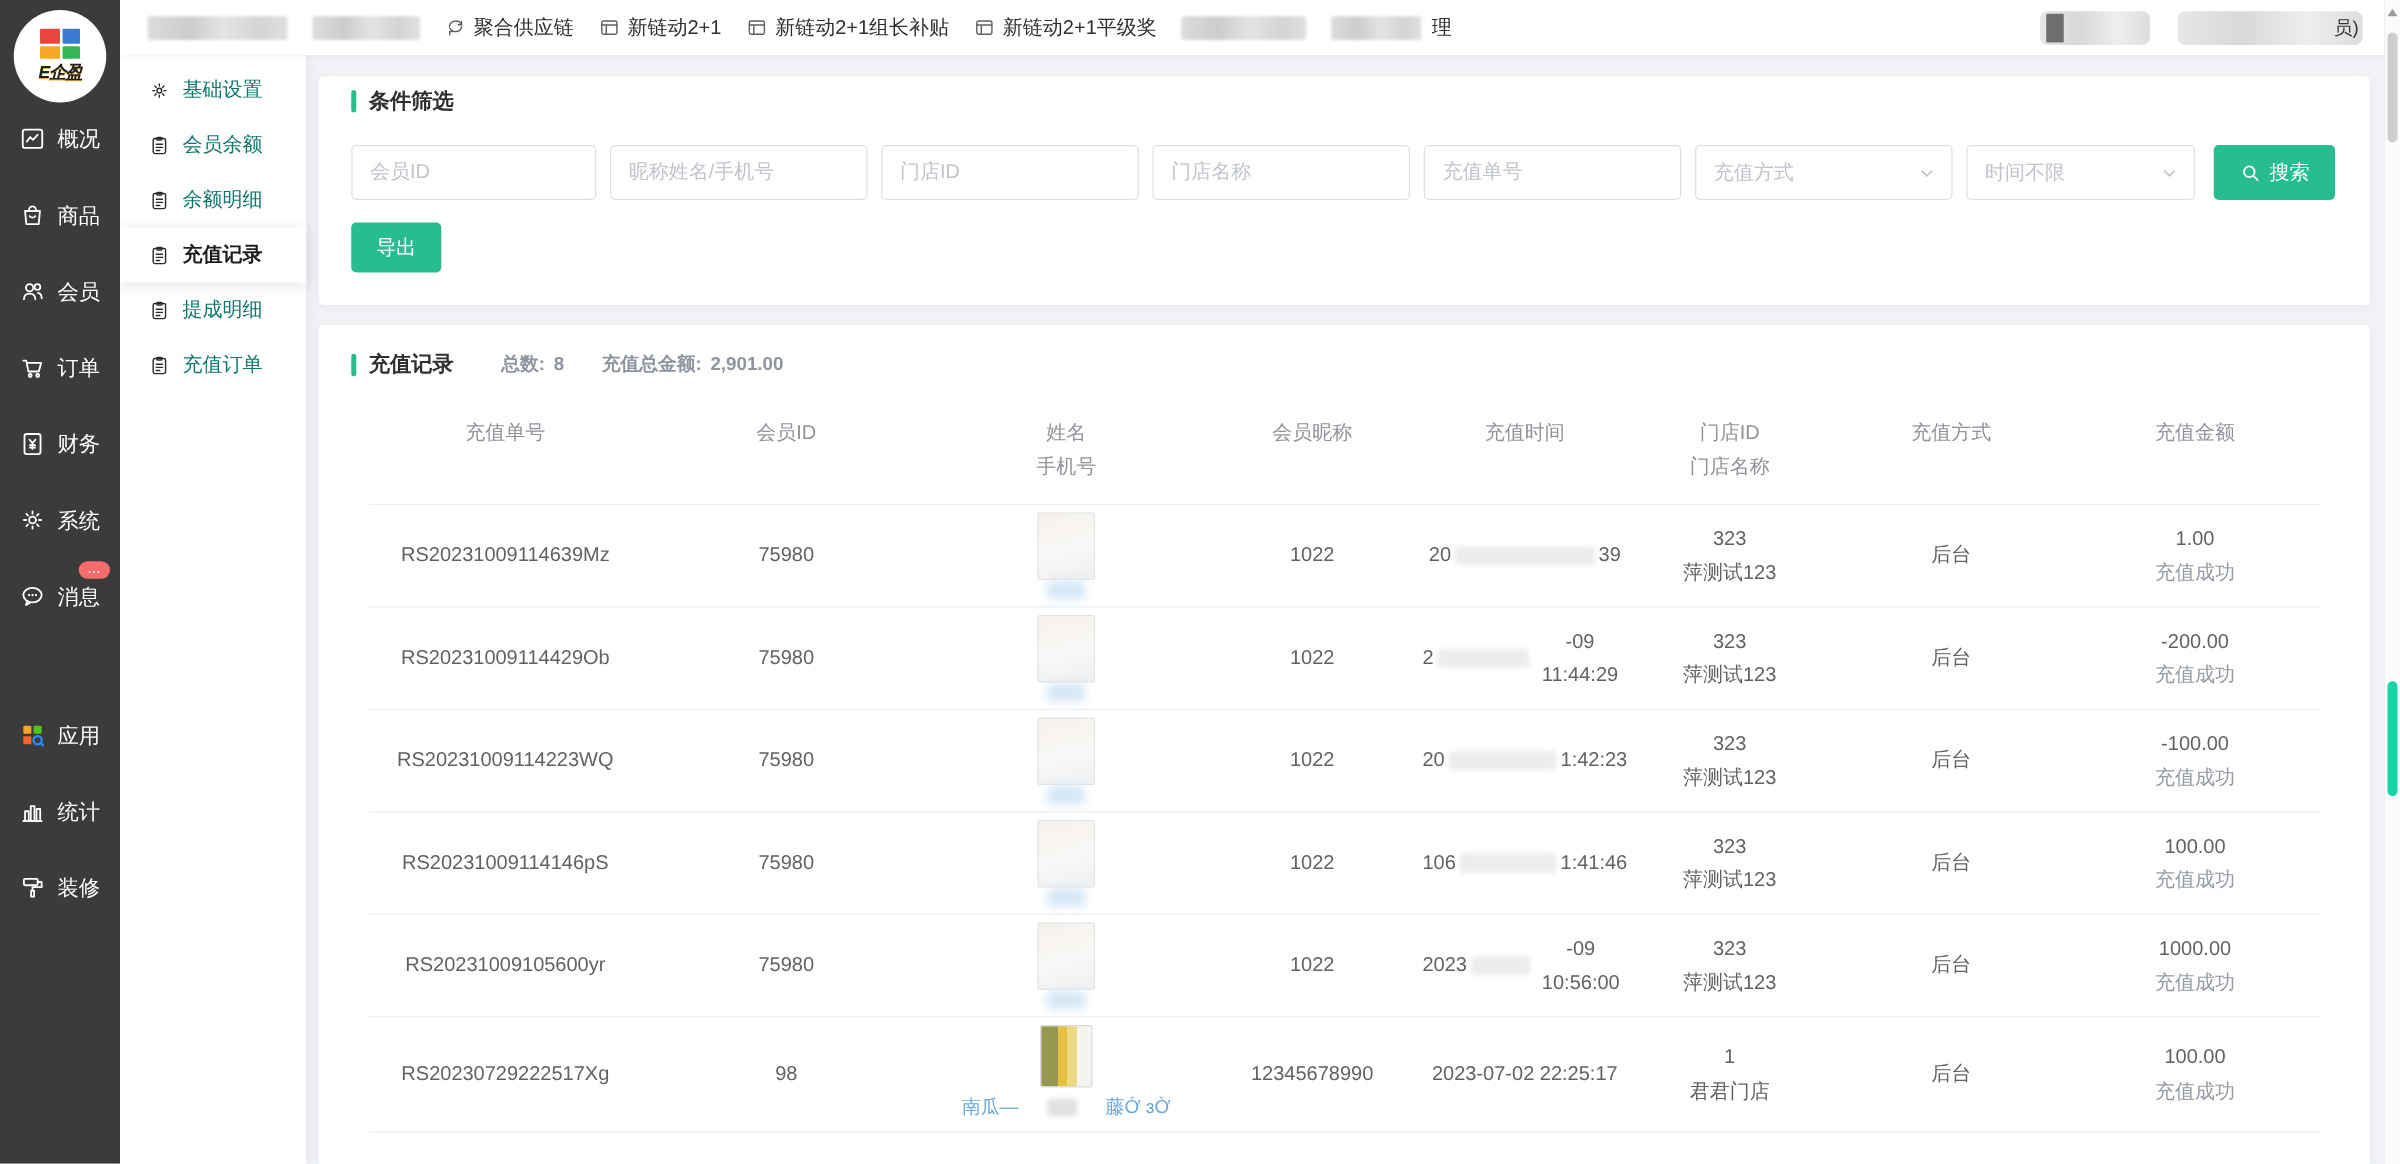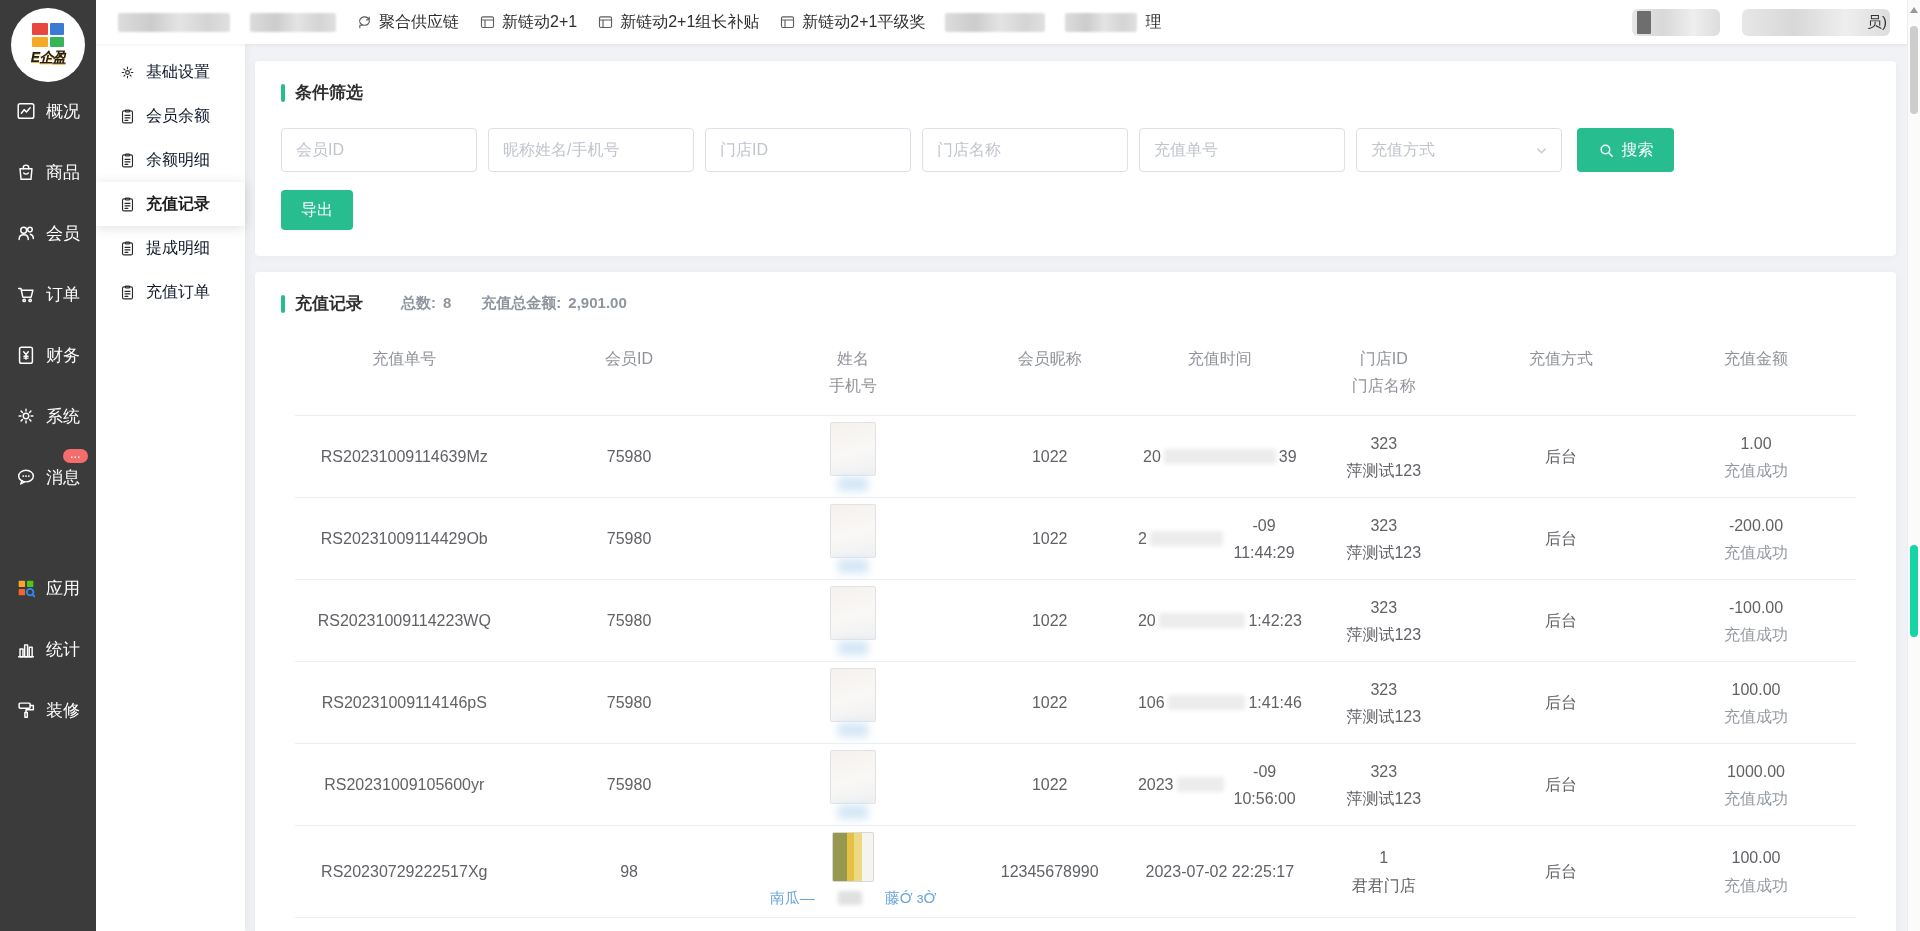--- a/index.html
+++ b/index.html
@@ -35,28 +35,28 @@
   .redact{background:linear-gradient(90deg,#dcdcdc,#cccccc 30%,#e4e4e4 55%,#d4d4d4 80%,#e0e0e0); border-radius:2px; height:19px; filter:blur(1.3px);}
   .tab .suffix{font-size:16px; color:#2e2e2e; margin-left:2px;}
   .userarea{display:flex; align-items:center; gap:22px; margin-left:auto;}
   .pill{height:27px; border-radius:6px; background:linear-gradient(90deg,#e7e7e7,#d8d8d8 35%,#eeeeee 70%,#dddddd); display:flex; align-items:center; position:relative; filter:blur(.4px); cursor:pointer;}
   .pill .darkblock{width:14px; height:23px; background:#6e6e6e; margin-left:5px; border-radius:1px;}
   .pill .suffix{position:absolute; right:3px; font-size:15px; color:#333; filter:none;}
 
   
   .below{display:flex; flex:1; min-height:0;}
   .submenu{width:149px; background:#fff; box-shadow:2px 0 8px rgba(0,0,0,.05); padding-top:6px; flex-shrink:0; position:relative; z-index:2;}
-  .sub-item{height:44px; display:flex; align-items:center; gap:10px; padding-left:23px; font-size:16px; color:#0f172a; cursor:pointer; white-space:nowrap;}
+  .sub-item{height:44px; display:flex; align-items:center; gap:10px; padding-left:23px; font-size:16px; color:#0f766e; cursor:pointer; white-space:nowrap;}
   .sub-item svg{width:17px; height:17px; flex-shrink:0;}
   .sub-item.active{color:#1d1d1d; font-weight:700; background:#fff; box-shadow:0 2px 12px rgba(0,0,0,.12);}
 
   
   .content{flex:1; padding:17px 24px 0 10px; background:#f0f2f5; overflow:hidden; min-width:0;}
   .card{background:#fff; border-radius:4px; box-shadow:0 1px 8px rgba(0,0,0,.04);}
-  .filter-card{padding:20px 26px 26px;}
+  .filter-card{padding:8px 26px 26px;}
   .card-title{display:flex; align-items:center; font-size:17px; font-weight:700; color:#2f2f2f;}
   .tbar{width:4px; height:18px; border-radius:2px; background:var(--accent); margin-right:10px; flex-shrink:0;}
   .filter-row{display:flex; gap:11px; margin-top:24px;}
   .f-input{height:44px; border:1px solid var(--border); border-radius:4px; padding:0 14px; font-size:16px; color:var(--txt); outline:none; font-family:inherit;}
   .f-input::placeholder{color:#c0c4cc;}
   .f-select{height:44px; border:1px solid var(--border); border-radius:4px; padding:0 12px 0 14px; display:flex; align-items:center; justify-content:space-between; color:#c0c4cc; font-size:16px; cursor:pointer; background:#fff;}
   .btn{background:var(--accent); color:#fff; border:none; border-radius:4px; font-size:16px; cursor:pointer; font-family:inherit;}
   .btn.search{width:97px; height:44px; display:flex; align-items:center; justify-content:center; gap:7px; margin-left:4px;}
   .btn.export{margin-top:18px; width:72px; height:40px;}
 
@@ -348,20 +348,28 @@
             <span>条件筛选</span>
           </div>
           <div class="filter-row" id="filter-row">
               <input class="f-input" placeholder="会员ID" style="width: 196px;">
               <input class="f-input" placeholder="昵称姓名/手机号" style="width: 206px;">
               <input class="f-input" placeholder="门店ID" style="width: 206px;">
               <input class="f-input" placeholder="门店名称" style="width: 206px;">
               <input class="f-input" placeholder="充值单号" style="width: 206px;">
               <div class="f-select" style="width: 206px;">
                 <span>充值方式</span>
+                <span style="display: inline-flex;">
+                  <svg viewBox="0 0 24 24" width="15" height="15" fill="none" stroke="#c0c4cc" stroke-width="2" stroke-linecap="round">
+                    <polyline points="6,9.5 12,15.5 18,9.5"></polyline>
+                  </svg>
+                </span>
+              </div>
+              <div class="f-select" style="width: 183px;">
+                <span>时间不限</span>
                 <span style="display: inline-flex;">
                   <svg viewBox="0 0 24 24" width="15" height="15" fill="none" stroke="#c0c4cc" stroke-width="2" stroke-linecap="round">
                     <polyline points="6,9.5 12,15.5 18,9.5"></polyline>
                   </svg>
                 </span>
               </div>
               <button class="btn search">
                 <span style="display: inline-flex;">
                   <svg viewBox="0 0 24 24" width="17" height="17" fill="none" stroke="#fff" stroke-width="2" stroke-linecap="round">
                     <circle cx="10.5" cy="10.5" r="6"></circle>

